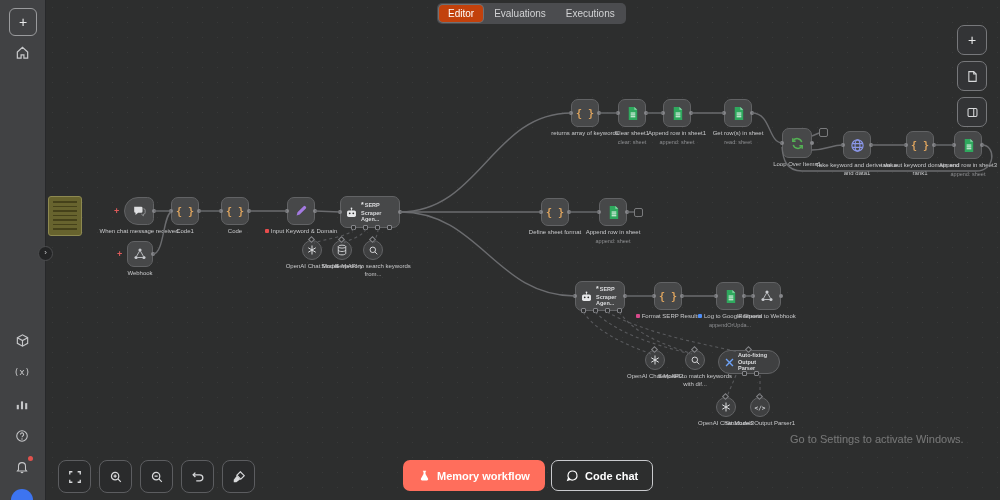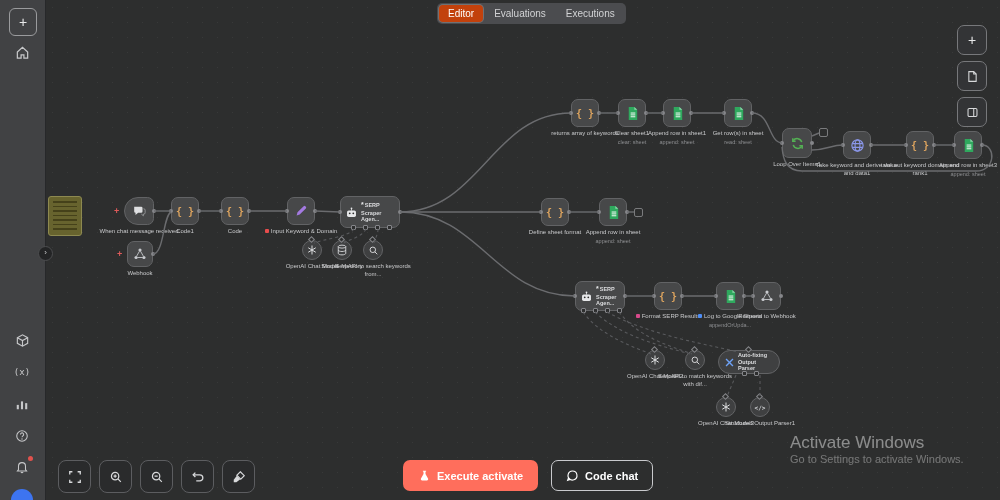--- a/index.html
+++ b/index.html
@@ -486,25 +486,24 @@
   <svg viewBox="0 0 16 16" width="14" height="14">
       <path d="M9.5 2l4.5 4.5-4 4-4.5-4.5z" fill="none" stroke="#d8d9db" stroke-width="1.3"></path>
       <path d="M5.5 6.5l4 4L5 14H2v-3z" fill="#d8d9db"></path>
     </svg>
 </div>
 
 <div id="execute-btn">
   <svg viewBox="0 0 16 16" width="13" height="13" fill="#fff">
       <path d="M6 2h4v1l-.8.3v3l3.3 5.8A1.5 1.5 0 0111.2 14H4.8a1.5 1.5 0 01-1.3-1.9L6.8 6.3v-3L6 3z"></path>
     </svg>
-  <span>Execute activate</span>
+  <span>Memory workflow</span>
 </div>
 <div id="openchat-btn">
   <svg viewBox="0 0 16 16" width="13" height="13" fill="none" stroke="#fff" stroke-width="1.4">
       <path d="M8 2.5a5.5 5.5 0 11-4.8 8.2L2 14l3.3-1.2A5.5 5.5 0 018 2.5z"></path>
     </svg>
   <span>Code chat</span>
 </div>
 
 <div id="watermark">
-  <div class="w1">Activate Windows</div>
   <div class="w2">Go to Settings to activate Windows.</div>
 </div>
 
 </body></html>

